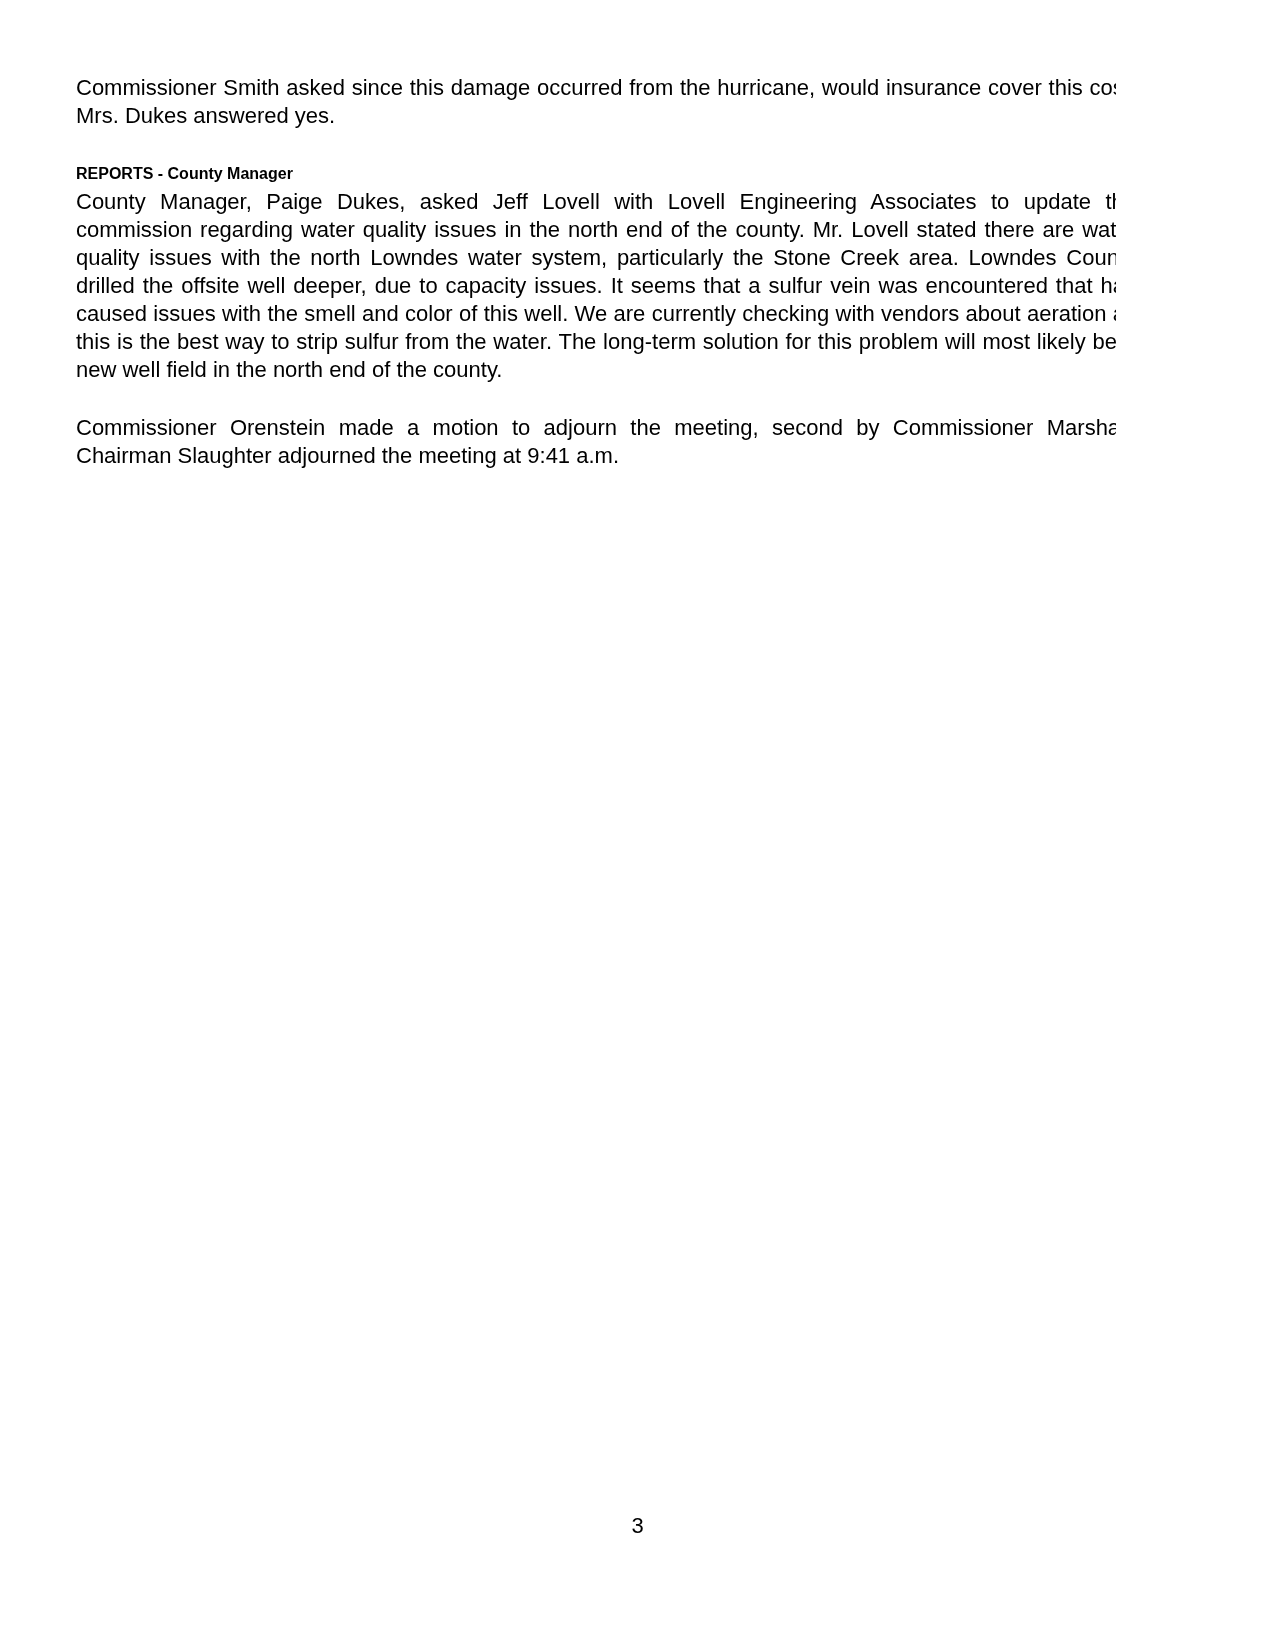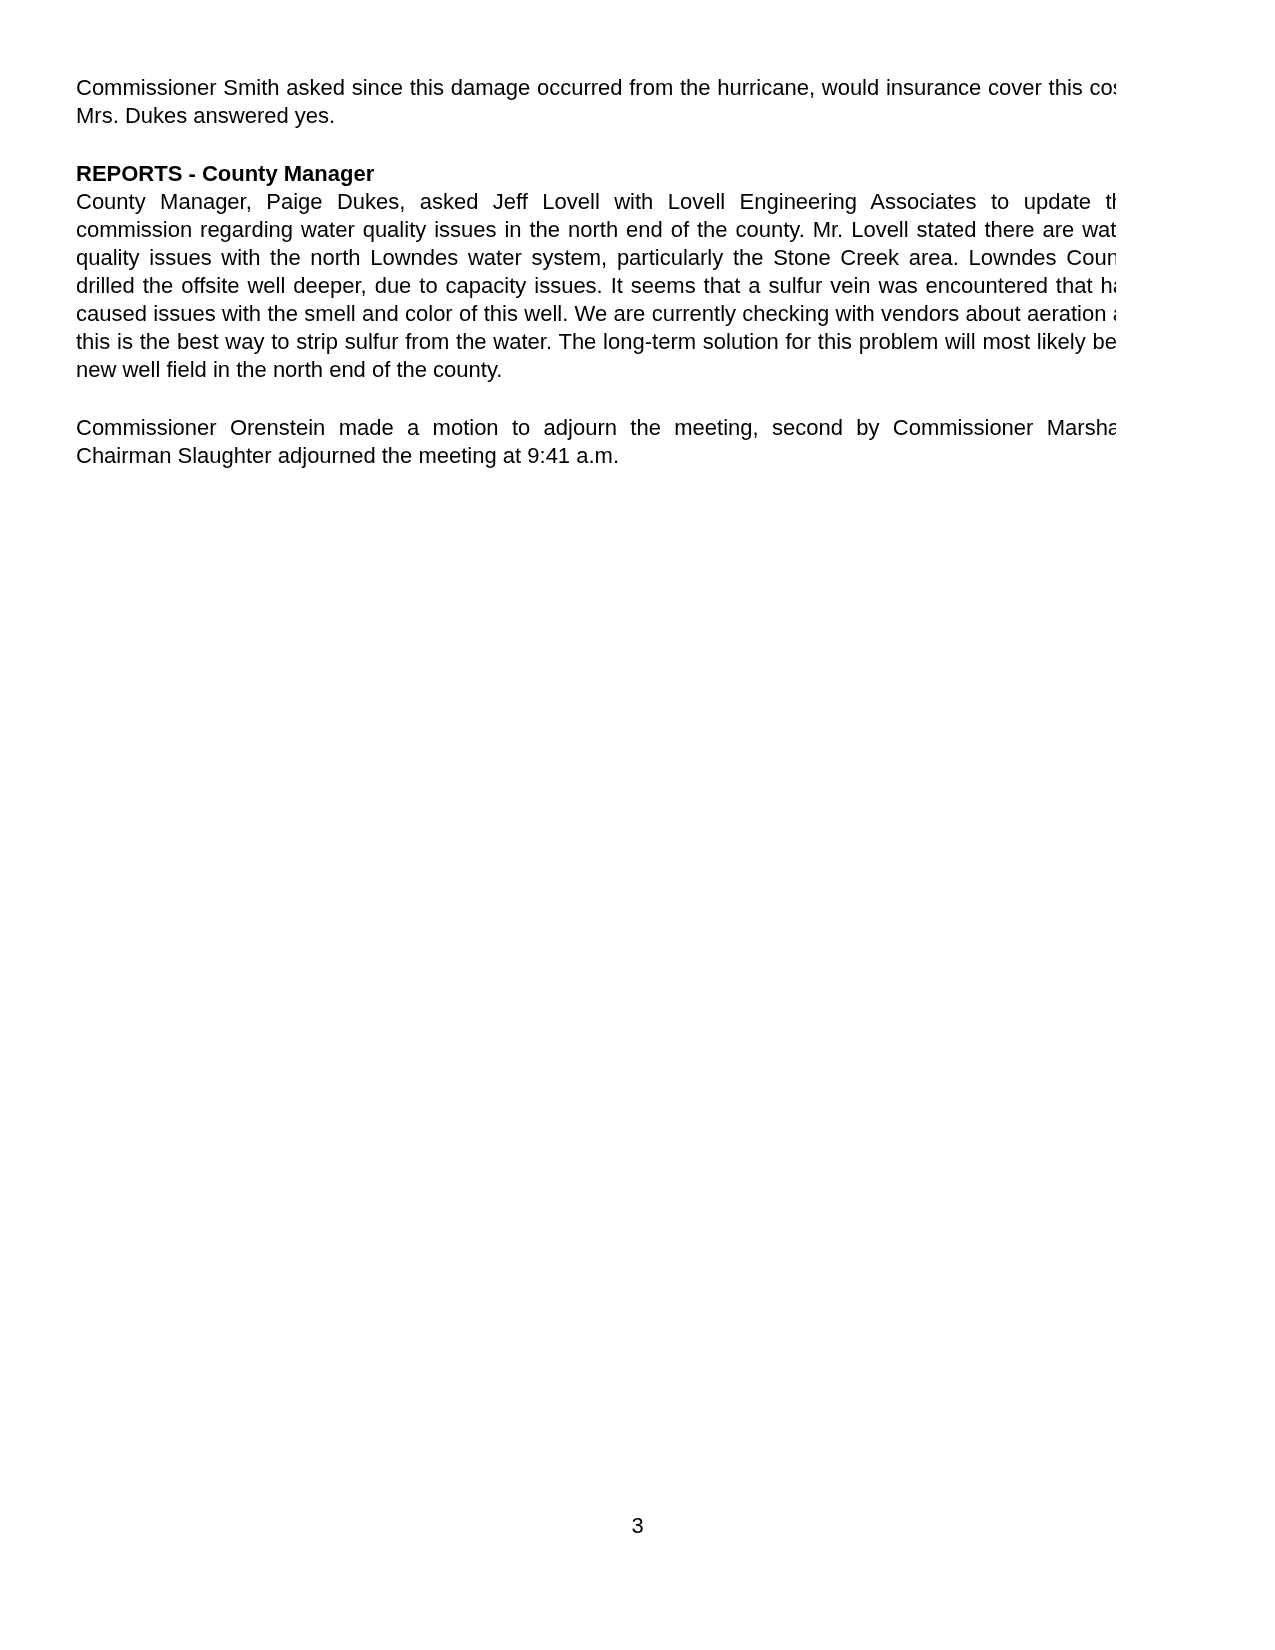--- a/index.html
+++ b/index.html
@@ -25,21 +25,21 @@
     line-height: 28px;
   }
   .para {
     margin: 0 0 0 0;
     text-align: justify;
   }
   .para.spaced-after {
     margin-bottom: 30px;
   }
   .section-heading {
-    font-size: 22px;
+    font-size: 16px;
     line-height: 28px;
     font-weight: bold;
     margin: 0;
     text-align: left;
   }
   .page-footer {
     position: absolute;
     left: 0;
     top: 1512px;
     width: 1275px;

